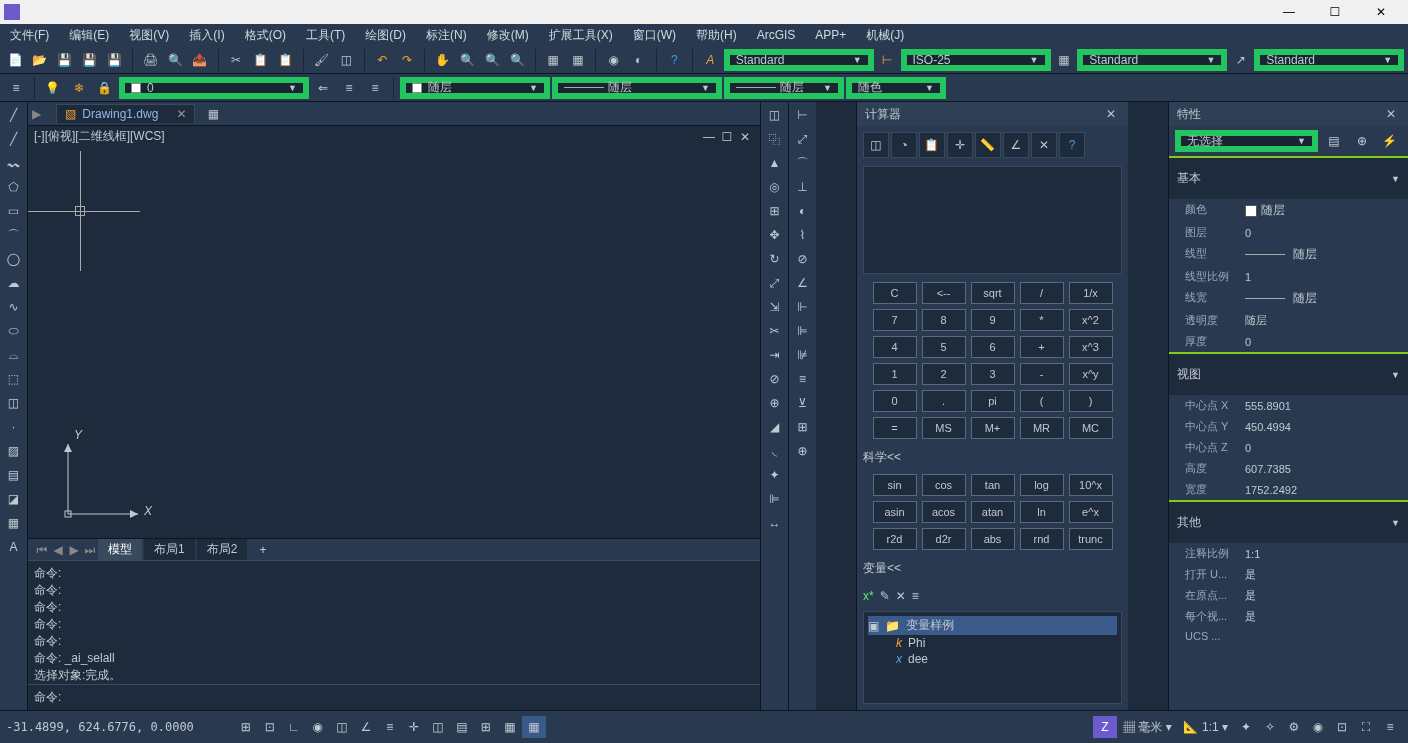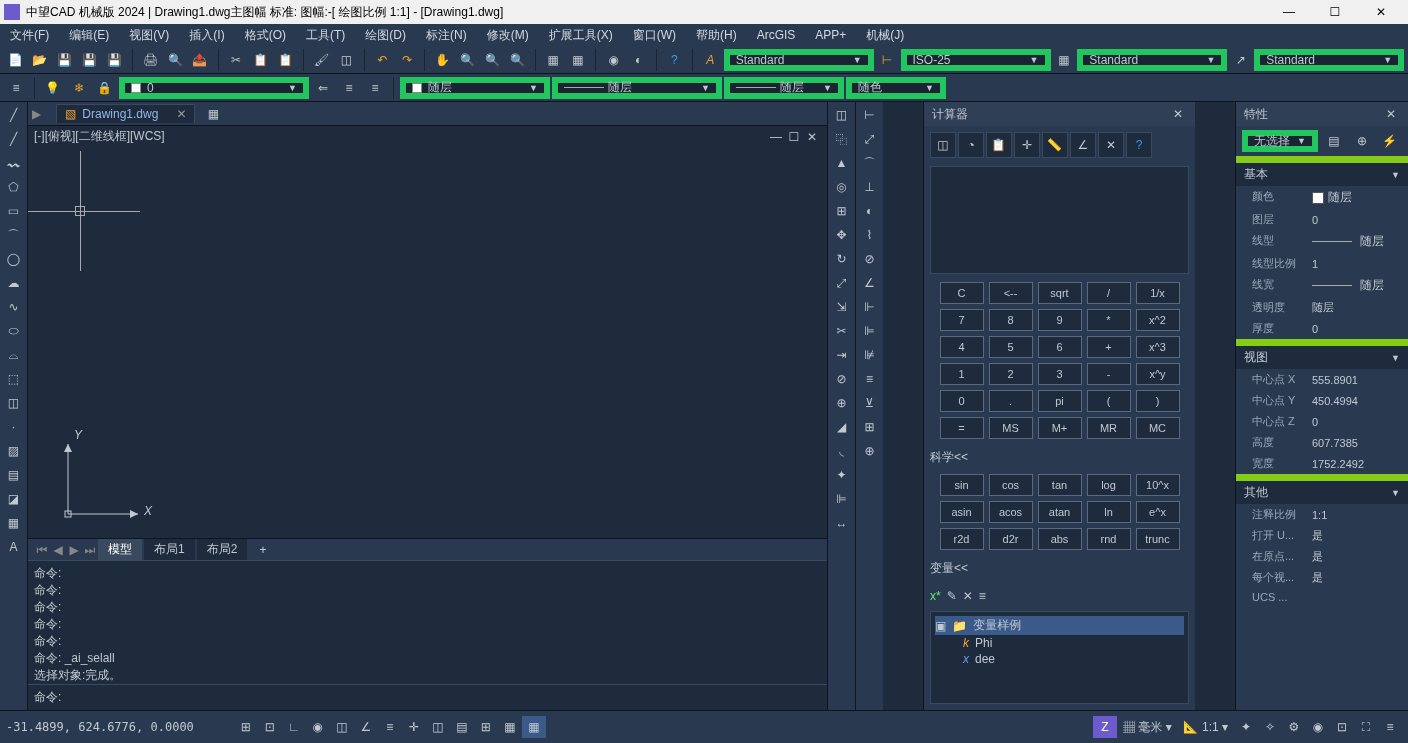--- a/index.html
+++ b/index.html
@@ -37,55 +37,54 @@
 .ucs { position: absolute; left: 40px; bottom: 10px; color: #c0c8d0; font-family: serif; font-style: italic; }
 .model-tabs { height: 22px; background: #293a50; display: flex; align-items: center; padding-left: 6px; border-top: 1px solid #0e1520; }
 .navbtn { width: 16px; text-align: center; color: #888; }
 .mtab { padding: 2px 10px; color: #c0c8d0; background: #1e2b3c; margin-right: 2px; }
 .mtab.active { background: #3a4a5e; color: #fff; }
 .cmdline { height: 150px; background: #1e2b3c; border-top: 1px solid #3a4a5e; display: flex; flex-direction: column; font-family: "SimSun", monospace; padding-top: 2px; }
 .cmdline .hist { flex: 1; padding: 2px 6px; color: #c0c8d0; overflow: hidden; white-space: pre-wrap; line-height: 17px; }
 .cmdline .input { border-top: 1px solid #3a4a5e; padding: 4px 6px; color: #c0c8d0; }
 .panel { background: #293a50; display: flex; flex-direction: column; border-left: 1px solid #0e1520; margin-left: 40px; }
 .panel-wide { width: 272px; }
-.panel-props { width: 173px; }
+.panel-props { width: 240px; }
 .panel-header { height: 24px; display: flex; align-items: center; padding: 0 8px; background: #2e3f56; }
 .panel-header .spacer { flex: 1; }
 .panel-header .x { width: 18px; text-align: center; }
 .panel-body { flex: 1; padding: 6px; overflow: auto; display: flex; flex-direction: column; gap: 4px; }
 .calc-toolbar { display: flex; gap: 2px; margin-bottom: 4px; }
 .calc-ic { width: 26px; height: 26px; border: 1px solid #3a4a5e; display: flex; align-items: center; justify-content: center; background: #1e2b3c; }
 .calc-display { height: 108px; border: 1px solid #3a4a5e; background: #1e2b3c; margin-bottom: 4px; }
 .section-label { color: #c0c8d0; margin: 6px 0 4px; }
 .calc-grid { display: grid; grid-template-columns: repeat(5, 44px); gap: 5px; justify-content: center; }
 .calc-btn { height: 22px; border: 1px solid #5a6a7e; background: #1e2b3c; color: #c0c8d0; display: flex; align-items: center; justify-content: center; font-size: 11px; }
 .var-tb { display: flex; gap: 6px; padding: 4px 0; }
 .var-tree { border: 1px solid #3a4a5e; background: #1e2b3c; flex: 1; min-height: 60px; padding: 4px; }
 .var-tree .row { display: flex; align-items: center; gap: 6px; padding: 1px 0; }
 .var-tree .row.hl { background: #3a5a8a; }
 .props-sel { display: flex; align-items: center; padding: 4px 6px; gap: 4px; }
 .props-sel .combo { flex: 1; min-width: 0; background: #1a2432; }
-.cat-header { background: #1e2b3c; padding: 3px 8px; display: flex; align-items: center; color: #c0c8d0; border-top: 7px solid #84cc16; }
+.cat-header { background: #1e2b3c; padding: 12px 8px; display: flex; align-items: center; color: #c0c8d0; border-top: 2px solid #84cc16; }
 .cat-header .arrow { margin-left: auto; font-size: 9px; }
 .prop-row { display: flex; padding: 3px 8px 3px 16px; }
 .prop-row .k { width: 60px; color: #9aa8b8; font-size: 11px; }
 .prop-row .v { flex: 1; color: #c0c8d0; font-size: 11px; display: flex; align-items: center; gap: 4px; }
 .prop-row .v .swatch { width: 12px; height: 12px; border: 1px solid #555; background: #fff; }
 .statusbar { height: 26px; background: #293a50; display: flex; align-items: center; padding: 16px 6px; border-top: 1px solid #0e1520; }
 .statusbar .coords { color: #c0c8d0; font-family: monospace; margin-right: 40px; }
 .statusbar .sbtn { width: 24px; height: 22px; display: flex; align-items: center; justify-content: center; }
 .statusbar .spacer { flex: 1; }
 .line-sample { display: inline-block; width: 40px; height: 1px; background: #aaa; margin-right: 4px; }
 </style>
 </head>
 <body>
 
 <div class="titlebar">
   <div class="logo"></div>
-  <span>中望CAD 机械版 2024 | Drawing1.dwg主图幅  标准: 图幅:-[ 绘图比例 1:1] - [Drawing1.dwg]</span>
   <div class="spacer"></div>
   <div class="winbtn">—</div>
   <div class="winbtn">☐</div>
   <div class="winbtn">✕</div>
 </div>
 
 <div class="menubar">
   <div class="mitem">文件(F)</div>
   <div class="mitem">编辑(E)</div>
   <div class="mitem">视图(V)</div>

